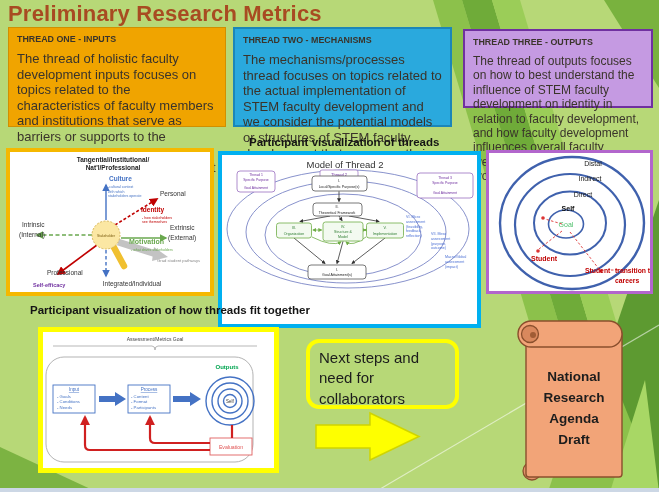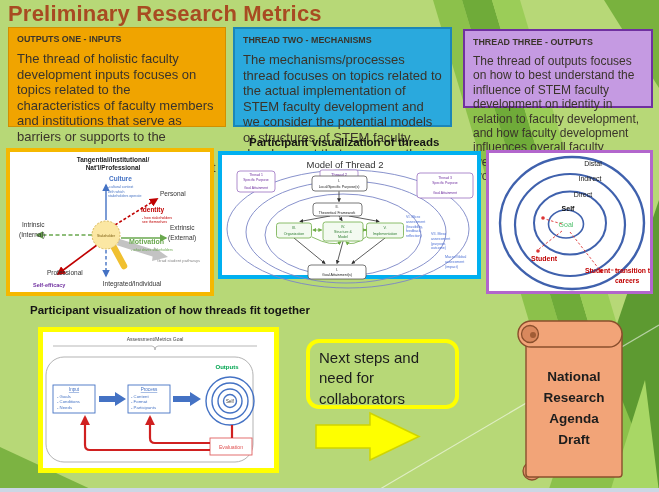--- a/index.html
+++ b/index.html
@@ -12,21 +12,21 @@
   .tbox p{margin:0;font-size:13px;line-height:1.2;}
   #thread1{left:8px;top:27px;width:218px;height:100px;background:#f0a400;border:1px solid #d18f00;}
   #thread2{left:233px;top:27px;width:219px;height:100px;background:#2aa9dd;border:2px solid #1b86b8;}
   #thread3{left:463px;top:29px;width:190px;height:79px;background:#c59ae2;border:2px solid #7030a0;}
   #thread3 p{font-size:12px;}
   .seclabel{font-size:11.5px;font-weight:bold;color:#151515;}
   #lbl1{left:249px;top:136px;}
   #lbl2{left:30px;top:304px;}
   .panel{background:#fff;}
   #panelL{left:6px;top:148px;width:208px;height:148px;border:4px solid #f5b800;}
-  #panelM{left:218px;top:151px;width:263px;height:128px;border:4px solid #00b0f0;}
+  #panelM{left:218px;top:151px;width:263px;height:177px;border:4px solid #00b0f0;}
   #panelR{left:486px;top:150px;width:167px;height:144px;border:3px solid #b266cc;}
   #panelB{left:38px;top:327px;width:241px;height:146px;border:5px solid #ffff00;}
   #nextsteps{left:306px;top:339px;width:153px;height:70px;border:4px solid #ffff00;
              padding:5px 9px;font-size:15px;line-height:1.35;color:#1c1c1c;border-radius:13px;}
   #arrow{left:315px;top:411px;}
   #scroll{left:506px;top:319px;}
   svg text{font-family:"Liberation Sans",sans-serif;}
 </style>
 </head>
 <body>
@@ -42,21 +42,21 @@
     <polygon points="659,492 645,380 610,492" fill="#a8d765"></polygon>
     <polygon points="0,447 97,492 0,492" fill="#7cb342"></polygon>
   </g>
   <line x1="659" y1="325" x2="375" y2="492" stroke="rgba(255,255,255,0.55)" stroke-width="1.2"></line>
   <rect x="0" y="488" width="659" height="4" fill="#ccd7e5"></rect>
 </svg>
 
 <div class="abs" id="title">Preliminary Research Metrics</div>
 
 <div class="abs tbox" id="thread1">
-  <h3>OUTPUTS ONE - INPUTS</h3>
+  <h3>THREAD ONE - INPUTS</h3>
   <p>The thread of holistic faculty development inputs focuses on topics related to the characteristics of faculty members and institutions that serve as barriers or supports to the adoption and implementation of holistic STEM faculty development programs.</p>
 </div>
 <div class="abs tbox" id="thread2">
   <h3>THREAD TWO - MECHANISMS</h3>
   <p>The mechanisms/processes thread focuses on topics related to the actual implementation of STEM faculty development and we consider the potential models or structures of STEM faculty development that are currently in place or conceptualized in theory.</p>
 </div>
 <div class="abs tbox" id="thread3">
   <h3>THREAD THREE - OUTPUTS</h3>
   <p>The thread of outputs focuses on  how to best understand the influence of STEM faculty development on identity in relation to faculty development, and how faculty development influences overall faculty wellbeing, career satisfaction, work-life balance, etc.</p>
 </div>

